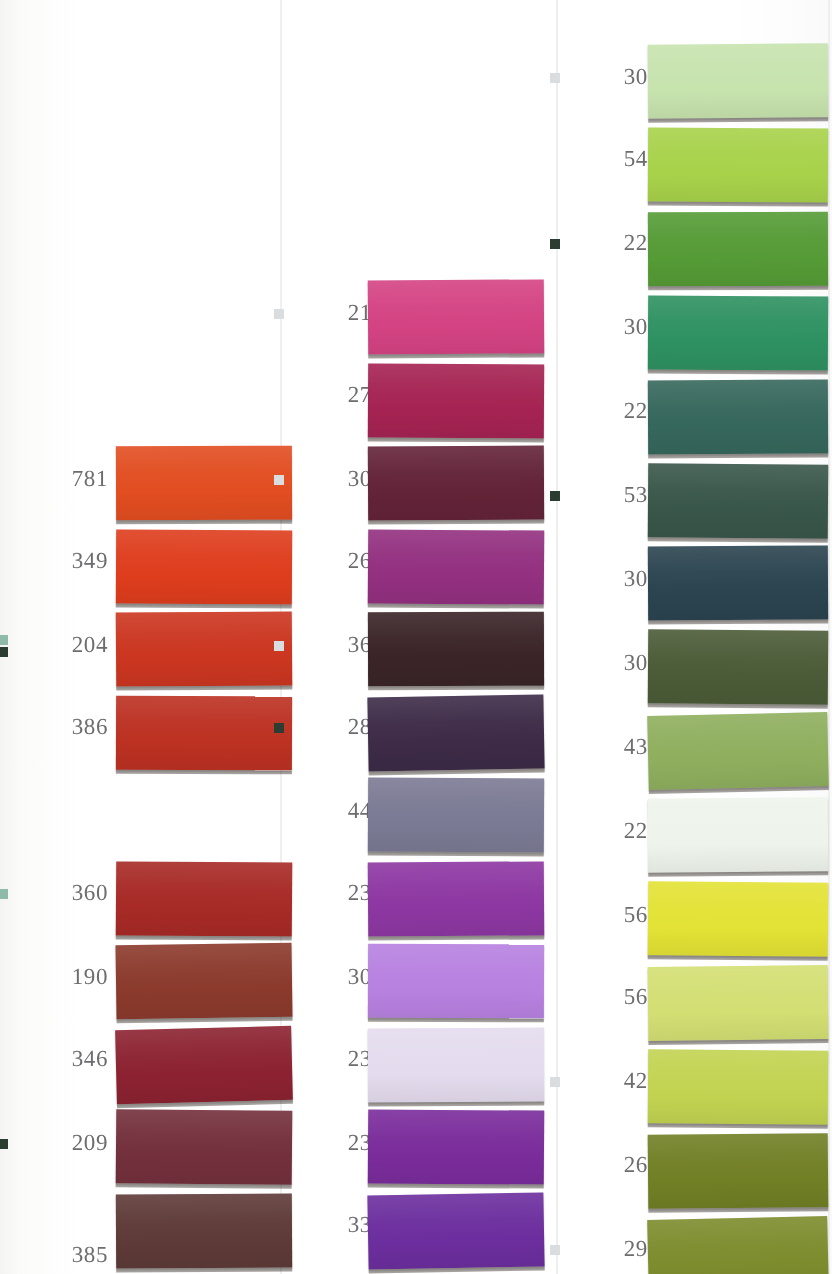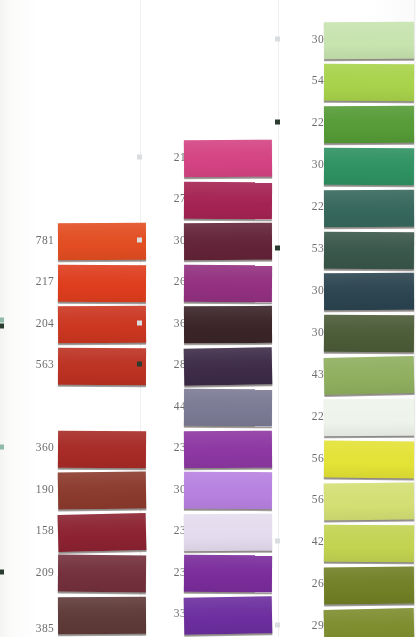--- a/index.html
+++ b/index.html
@@ -106,38 +106,38 @@
   <div id="columns-root">
       <div class="column" style="left: 8px; width: 138px;">
         <div class="swatch-row" style="top: 223px; height: 37px;">
           <div class="swatch-label" style="top: 10.5px; left: 0px;">781</div>
           <div class="swatch" title="564" style="left: 50px; width: 88px; height: 37px; top: 0px; background: rgb(226, 77, 33); transform: rotate(-0.2deg);">
             <div class="sheen"></div>
             <div class="edge-shadow"></div>
           </div>
         </div>
         <div class="swatch-row" style="top: 264.5px; height: 37px;">
-          <div class="swatch-label" style="top: 10.5px; left: 0px;">217</div>
+          <div class="swatch-label" style="top: 10.5px; left: 0px;">349</div>
           <div class="swatch" title="293" style="left: 50px; width: 88px; height: 37px; top: 0px; background: rgb(222, 61, 29); transform: rotate(0.3deg);">
             <div class="sheen"></div>
             <div class="edge-shadow"></div>
           </div>
         </div>
         <div class="swatch-row" style="top: 306px; height: 37px;">
           <div class="swatch-label" style="top: 10.5px; left: 0px;">204<div class="marker-stack">
               <span class="marker" style="background: rgb(143, 185, 168);"></span>
               <span class="marker" style="background: rgb(43, 60, 49);"></span>
             </div></div>
           <div class="swatch" title="204" style="left: 50px; width: 88px; height: 37px; top: 0px; background: rgb(203, 54, 32); transform: rotate(-0.4deg);">
             <div class="sheen"></div>
             <div class="edge-shadow"></div>
           </div>
         </div>
         <div class="swatch-row" style="top: 347.5px; height: 37px;">
-          <div class="swatch-label" style="top: 10.5px; left: 0px;">563</div>
+          <div class="swatch-label" style="top: 10.5px; left: 0px;">386</div>
           <div class="swatch" title="563" style="left: 50px; width: 88px; height: 37px; top: 0px; background: rgb(188, 49, 34); transform: rotate(0.2deg);">
             <div class="sheen"></div>
             <div class="edge-shadow"></div>
           </div>
         </div>
         <div class="swatch-row" style="top: 430.5px; height: 37px;">
           <div class="swatch-label" style="top: 10.5px; left: 0px;">360<div class="marker-stack">
               <span class="marker" style="background: rgb(143, 185, 168);"></span>
             </div></div>
           <div class="swatch" title="360" style="left: 50px; width: 88px; height: 37px; top: 0px; background: rgb(167, 42, 38); transform: rotate(0.4deg);">
@@ -146,21 +146,21 @@
           </div>
         </div>
         <div class="swatch-row" style="top: 472px; height: 37px;">
           <div class="swatch-label" style="top: 10.5px; left: 0px;">190</div>
           <div class="swatch" title="267" style="left: 50px; width: 88px; height: 37px; top: 0px; background: rgb(139, 58, 44); transform: rotate(-0.8deg);">
             <div class="sheen"></div>
             <div class="edge-shadow"></div>
           </div>
         </div>
         <div class="swatch-row" style="top: 513.5px; height: 37px;">
-          <div class="swatch-label" style="top: 10.5px; left: 0px;">158</div>
+          <div class="swatch-label" style="top: 10.5px; left: 0px;">346</div>
           <div class="swatch" title="264" style="left: 50px; width: 88px; height: 37px; top: 0px; background: rgb(140, 34, 49); transform: rotate(-1.4deg);">
             <div class="sheen"></div>
             <div class="edge-shadow"></div>
           </div>
         </div>
         <div class="swatch-row" style="top: 555px; height: 37px;">
           <div class="swatch-label" style="top: 10.5px; left: 0px;">209<div class="marker-stack">
               <span class="marker" style="background: rgb(43, 60, 49);"></span>
             </div></div>
           <div class="swatch" title="209" style="left: 50px; width: 88px; height: 37px; top: 0px; background: rgb(115, 48, 60); transform: rotate(0.5deg);">

